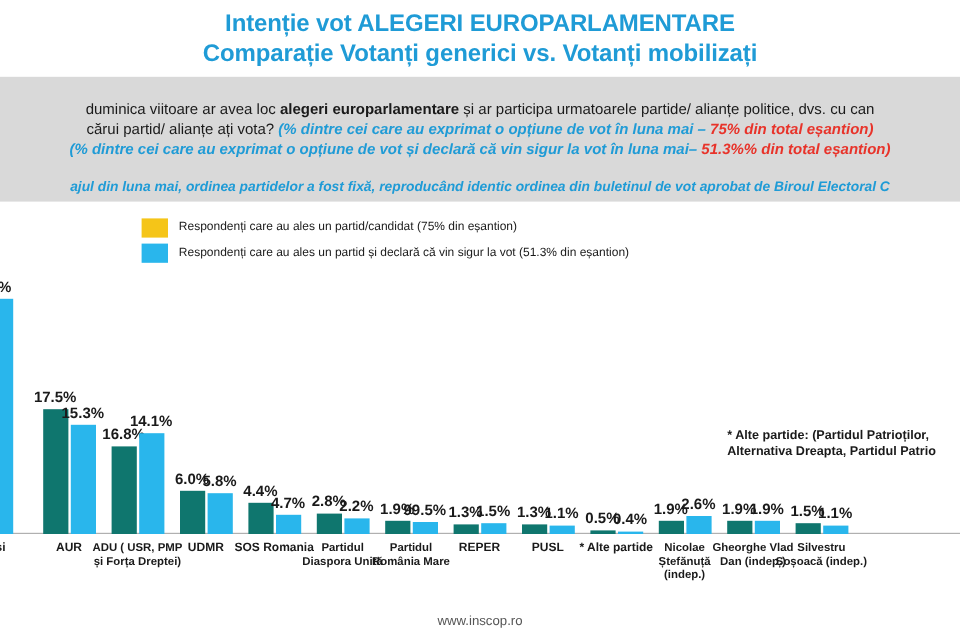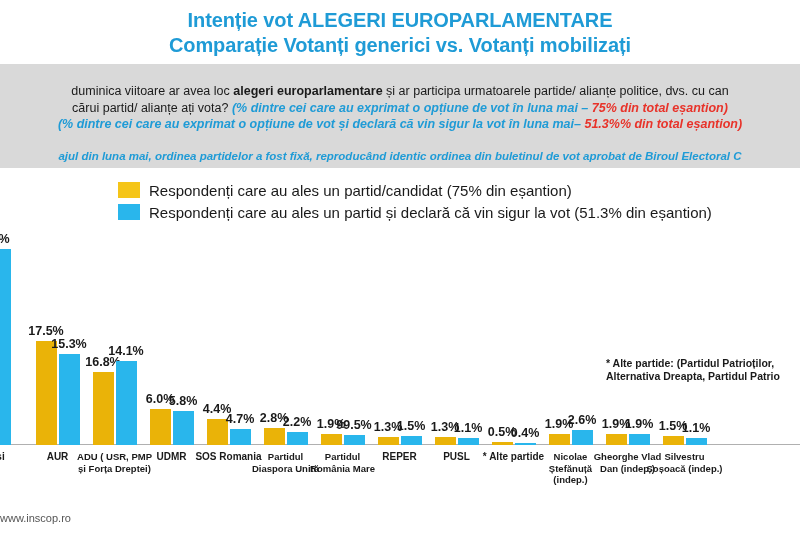--- a/index.html
+++ b/index.html
@@ -71,21 +71,21 @@
     margin-bottom: 5px;
   }
   .legend-swatch {
     width: 22px;
     height: 16px;
     margin-right: 9px;
   }
   .legend-swatch.yellow { background: #f5c518; }
   .legend-swatch.blue { background: #29b6ec; }
   .legend-label {
-    font-size: 15px;
+    font-size: 10px;
     color: #1a1a1a;
   }
   
   .chart-wrap {
     position: absolute;
     left: 0;
     top: 232px;
     width: 800px;
     height: 265px;
   }
@@ -117,21 +117,21 @@
     height: 208px;
     display: flex;
     align-items: flex-end;
     justify-content: center;
     gap: 2px;
   }
   .bar {
     width: 21px;
     position: relative;
   }
-  .bar.yellow { background: #eab308; text-decoration: underline; }
+  .bar.yellow { background: #0f766e; text-decoration: underline; }
   .bar.blue { background: #29b6ec; }
   .bar .val {
     position: absolute;
     top: -17px;
     left: 50%;
     transform: translateX(-50%);
     font-size: 12.5px;
     font-weight: bold;
     color: #1a1a1a;
     white-space: nowrap;
@@ -159,21 +159,21 @@
     line-height: 13px;
     font-weight: bold;
     color: #1a1a1a;
     text-align: left;
   }
   .source {
     position: absolute;
     left: 0;
     width: 800px;
     top: 512px;
-    text-align: left;
+    text-align: center;
     font-size: 11px;
     color: #555;
   }
 </style>
 </head>
 <body>
 
 <div class="title-block">
   <div class="title-line">Intenție vot ALEGERI EUROPARLAMENTARE</div>
   <div class="title-line">Comparație Votanți generici vs. Votanți mobilizați</div>

